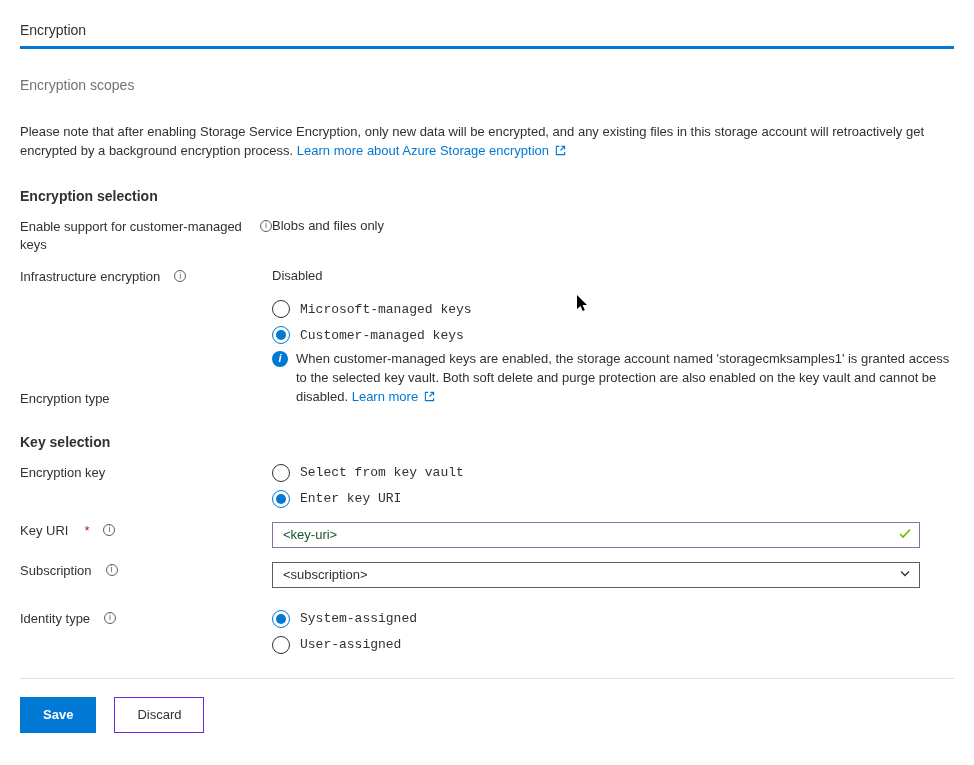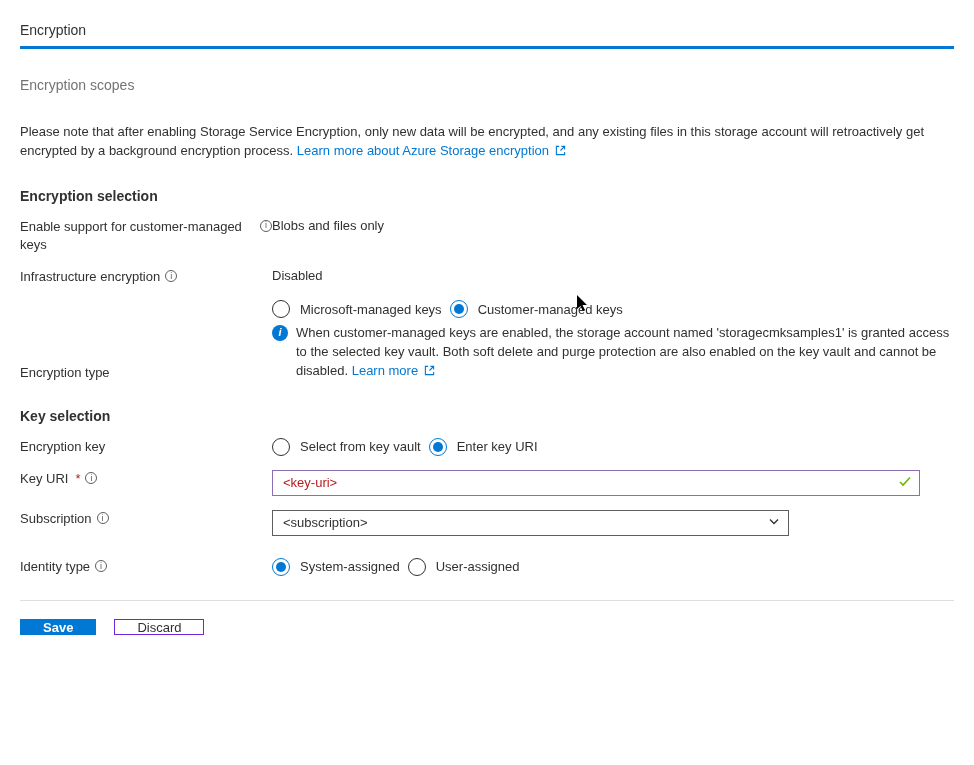--- a/index.html
+++ b/index.html
@@ -54,21 +54,21 @@
   .row {
     display: flex;
     align-items: flex-start;
     margin-bottom: 14px;
   }
   .row .label-col {
     width: 252px;
     flex-shrink: 0;
     display: flex;
     align-items: flex-start;
-    gap: 5px;
+    gap: 14px;
     color: #323130;
     line-height: 1.4;
   }
   .row .value-col {
     flex: 1;
   }
   .info-icon {
     display: inline-flex;
     align-items: center;
     justify-content: center;
@@ -90,21 +90,21 @@
     height: 16px;
     border-radius: 50%;
     background: #0078d4;
     color: #fff;
     font-size: 11px;
     font-weight: 700;
     font-style: italic;
     flex-shrink: 0;
     margin-top: 1px;
   }
-  .radio-group { display: flex; flex-direction: row; gap: 8px; }
+  .radio-group { display: flex; flex-direction: column; gap: 8px; font-family: Liberation Mono, monospace; }
   .radio-item {
     display: flex;
     align-items: center;
     gap: 10px;
     cursor: pointer;
   }
   .radio {
     width: 18px;
     height: 18px;
     border: 1px solid #323130;
@@ -129,34 +129,34 @@
     line-height: 1.45;
   }
   .required { color: #a4262c; margin-left: 2px; }
   .text-input {
     width: 648px;
     height: 26px;
     border: 1px solid #8b6fb0;
     padding: 0 30px 0 10px;
     font-family: inherit;
     font-size: 13px;
-    color: #b91c1c;
+    color: #14532d;
     position: relative;
   }
   .input-wrap { position: relative; width: 648px; }
   .input-ok {
     position: absolute;
     right: 8px;
     top: 50%;
     transform: translateY(-50%);
     color: #6bb700;
     font-size: 14px;
   }
   .select {
-    width: 517px;
+    width: 648px;
     height: 26px;
     border: 1px solid #605e5c;
     padding: 0 30px 0 10px;
     font-family: inherit;
     font-size: 13px;
     color: #323130;
     background: #fff;
     display: flex;
     align-items: center;
     position: relative;
@@ -171,21 +171,21 @@
   .footer-sep {
     border: none;
     border-top: 1px solid #e1dfdd;
     margin: 24px 0 18px 0;
   }
   .footer {
     display: flex;
     gap: 18px;
   }
   .btn {
-    height: 16px;
+    height: 36px;
     padding: 0 22px;
     font-family: inherit;
     font-size: 13px;
     cursor: pointer;
   }
   .btn-primary {
     background: #0078d4;
     color: #fff;
     border: 1px solid #0078d4;
     font-weight: 600;

